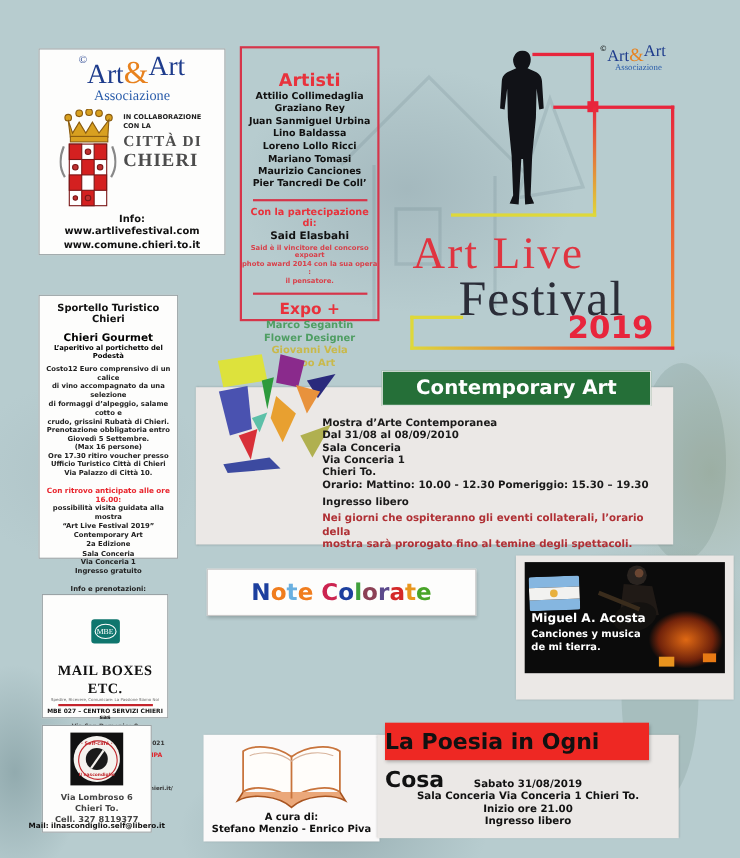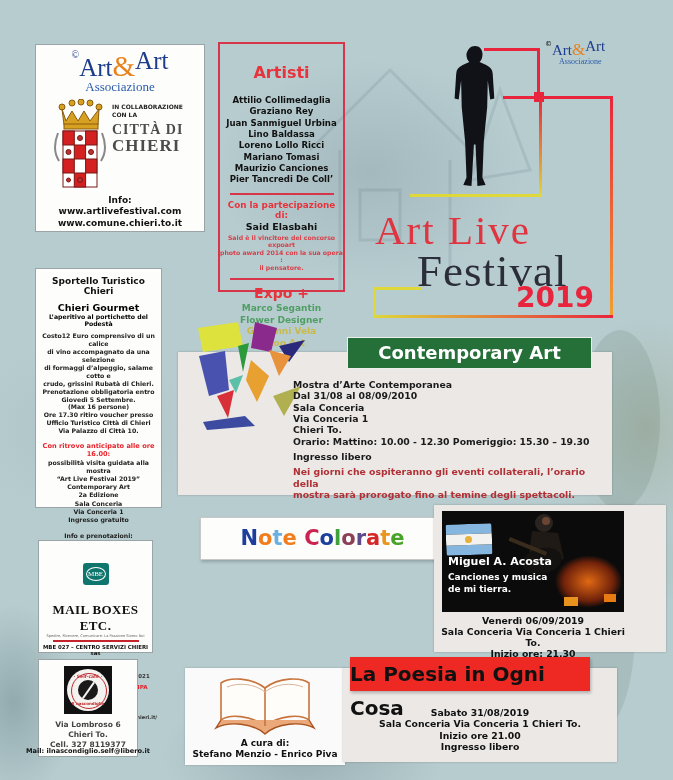--- a/index.html
+++ b/index.html
@@ -31,21 +31,21 @@
   .crest-right{margin-left:6px;padding-top:4px;}
   .collab{font-size:6px;font-weight:bold;color:#222;line-height:1.25;}
   .citta{font-family:"Liberation Serif",serif;color:#4c4c4c;letter-spacing:1px;line-height:1;font-weight:bold;}
   .citta .l1{font-size:14px;margin-top:5px;}
   .citta .l2{font-size:17px;}
   .org-info{font-size:9px;font-weight:bold;color:#111;line-height:1.25;margin-top:4px;}
 
   
   #artisti-box{position:absolute;left:218px;top:42px;width:127px;height:250px;border:2px solid #d6354a;box-sizing:border-box;padding-top:19px;text-align:center;}
   .artisti-title{font-size:16px;font-weight:bold;color:#e8323c;}
-  .artist-list{font-size:8.6px;font-weight:bold;color:#111;line-height:1.32;margin-top:13px;}
+  .artist-list{font-size:8.6px;font-weight:bold;color:#111;line-height:1.32;margin-top:1px;}
   .redline{width:104px;border-top:2px solid #d6354a;margin:7px auto 5px auto;}
   .partec-label{font-size:8.8px;font-weight:bold;color:#e8323c;}
   .partec-name{font-size:9.5px;font-weight:bold;color:#111;margin-top:1px;}
   .partec-note{font-size:6.2px;font-weight:bold;color:#d8404a;line-height:1.2;margin-top:2px;}
   .expo-title{font-size:14px;font-weight:bold;color:#e8323c;margin-top:2px;}
   .expo-list{font-size:9px;font-weight:bold;line-height:1.3;margin-top:2px;}
 
   
   .fline{position:absolute;}
   #art-live{left:375px;top:210px;font-family:"Liberation Serif",serif;font-size:41px;color:#e03440;letter-spacing:2px;line-height:1;}
@@ -70,25 +70,25 @@
 
   
   #cont-panel{left:178px;top:352px;width:434px;height:143px;}
   #cont-banner{left:347px;top:337px;width:243px;height:30px;background:#256f38;border:1px solid #eee;
     color:#fff;font-size:18px;font-weight:bold;text-align:center;line-height:30px;}
   #cont-text{left:293px;top:379px;width:310px;font-size:9.3px;font-weight:bold;color:#1a1a1a;line-height:1.22;}
   .cont-gap{margin-top:4px;}
   .cont-red{color:#b03035;margin-top:4px;}
 
   
-  #nc-box{left:200px;top:517px;width:245px;height:43px;border:1px solid #c8c8c8;box-shadow:1px 2px 3px rgba(0,0,0,.2);}
+  #nc-box{left:188px;top:517px;width:245px;height:43px;border:1px solid #c8c8c8;box-shadow:1px 2px 3px rgba(0,0,0,.2);}
   .nc-title{font-size:21px;font-weight:bold;text-align:center;line-height:41px;white-space:pre;}
 
   
-  #acosta-panel{left:434px;top:505px;width:198px;height:147px;padding-left:34px;}
+  #acosta-panel{left:469px;top:505px;width:198px;height:131px;}
   #acosta-photo{position:absolute;left:8px;top:6px;width:182px;height:101px;background:#0b0b0b;overflow:hidden;}
   .flag{position:absolute;left:4px;top:13px;width:46px;height:31px;border-radius:2px;overflow:hidden;transform:rotate(-2deg);}
   .flag .s1,.flag .s3{height:10px;background:#85b6e0;}
   .flag .s2{height:11px;background:#f2f2f0;position:relative;}
   .flag .sun{position:absolute;left:19px;top:2px;width:7px;height:7px;border-radius:50%;background:#e8b03c;}
   .acosta-name{position:absolute;left:6px;top:44px;color:#fff;font-size:11px;font-weight:bold;}
   .acosta-desc{position:absolute;left:6px;top:61px;color:#fff;font-size:9px;font-weight:bold;line-height:1.3;}
   .orange-blob{position:absolute;right:-6px;bottom:-8px;width:92px;height:70px;
     background:radial-gradient(ellipse 45px 35px at 55% 45%, rgba(235,110,20,.95), rgba(180,50,10,.6) 55%, transparent 75%);}
   .amp-light1{position:absolute;right:46px;bottom:6px;width:14px;height:9px;background:#e8931e;}
@@ -331,25 +331,20 @@
           </div>
           <div class="s3"></div>
       </div>
       <div class="orange-blob"></div>
       <div class="amp-light1"></div>
       <div class="amp-light2"></div>
       <div class="acosta-name">Miguel A. Acosta</div>
       <div class="acosta-desc pre">Canciones y musica
 de mi tierra.</div>
     </div>
-    <div id="acosta-text">
-      <div>Venerdì 06/09/2019</div>
-      <div>Sala Conceria Via Conceria 1 Chieri To.</div>
-      <div>Inizio ore: 21.30</div>
-    </div>
   </div>
 
   <div class="abs" id="book-panel">
     <svg style="position:absolute;left:28px;top:4px;" width="104" height="66" viewBox="0 0 104 66">
       <path d="M52 16 C38 5 16 5 8 11 L8 48 C16 42 38 43 52 54 C66 43 88 42 96 48 L96 11 C88 5 66 5 52 16 Z" fill="#fffdfa" stroke="#c8743c" stroke-width="1.6"></path>
       <path d="M8 48 L3 56 C16 49 40 51 52 62 C64 51 88 49 101 56 L96 48" fill="#eba87a" stroke="#a85420" stroke-width="1.4"></path>
       <line x1="52" y1="16" x2="52" y2="54" stroke="#c8743c" stroke-width="1.6"></line>
       <path d="M14 15 C26 10 42 12 52 20 M90 15 C78 10 62 12 52 20" fill="none" stroke="#d8b49c" stroke-width="1"></path>
     </svg>
     <div id="book-caption">

